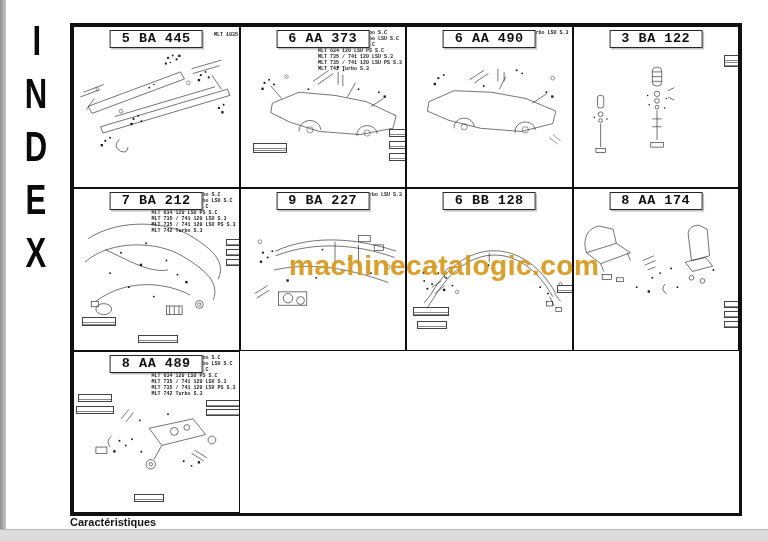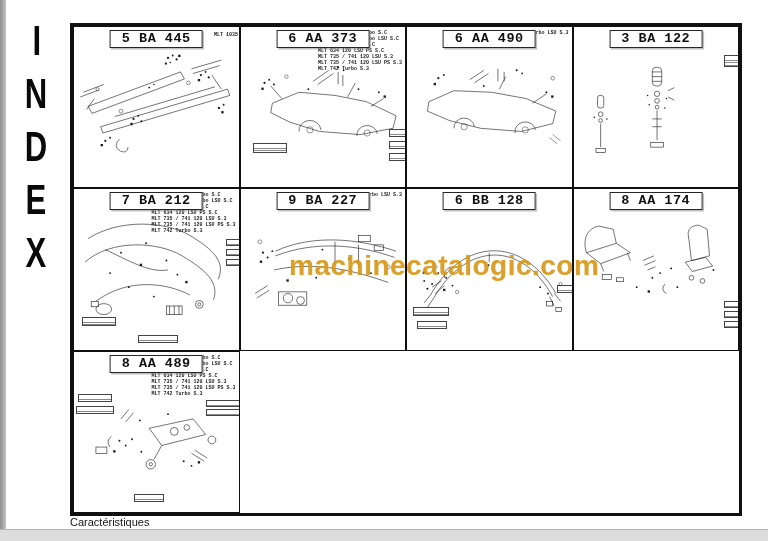--- a/index.html
+++ b/index.html
@@ -31,21 +31,21 @@
   .models span{display:block;}
   .models.inline-after-header{right:auto;left:140px;top:5px;}
   .ptable{
     position:absolute;border:1px solid #444;box-sizing:border-box;
     background:repeating-linear-gradient(#ffffff 0 1.6px,#8a8a8a 1.6px 2.4px);}
   .diagram{position:absolute;left:0;top:0;width:100%;height:100%;}
   .watermark{
     position:absolute;left:243px;top:250px;z-index:50;pointer-events:none;
     font-size:28px;font-weight:bold;letter-spacing:0.5px;opacity:.92;
     text-shadow:0 0 1px rgba(216,155,26,.4);margin-left:46px;}
-  .footer{position:absolute;left:70px;top:516px;font-size:11px;font-weight:normal;color:#141414;}
+  .footer{position:absolute;left:70px;top:516px;font-size:11px;font-weight:bold;color:#141414;}
 </style>
 </head>
 <body>
 
 <div class="edge-left"></div>
 <div class="edge-bottom"></div>
 
 <div class="index-rail">
   <span>I</span>
   <span>N</span>

